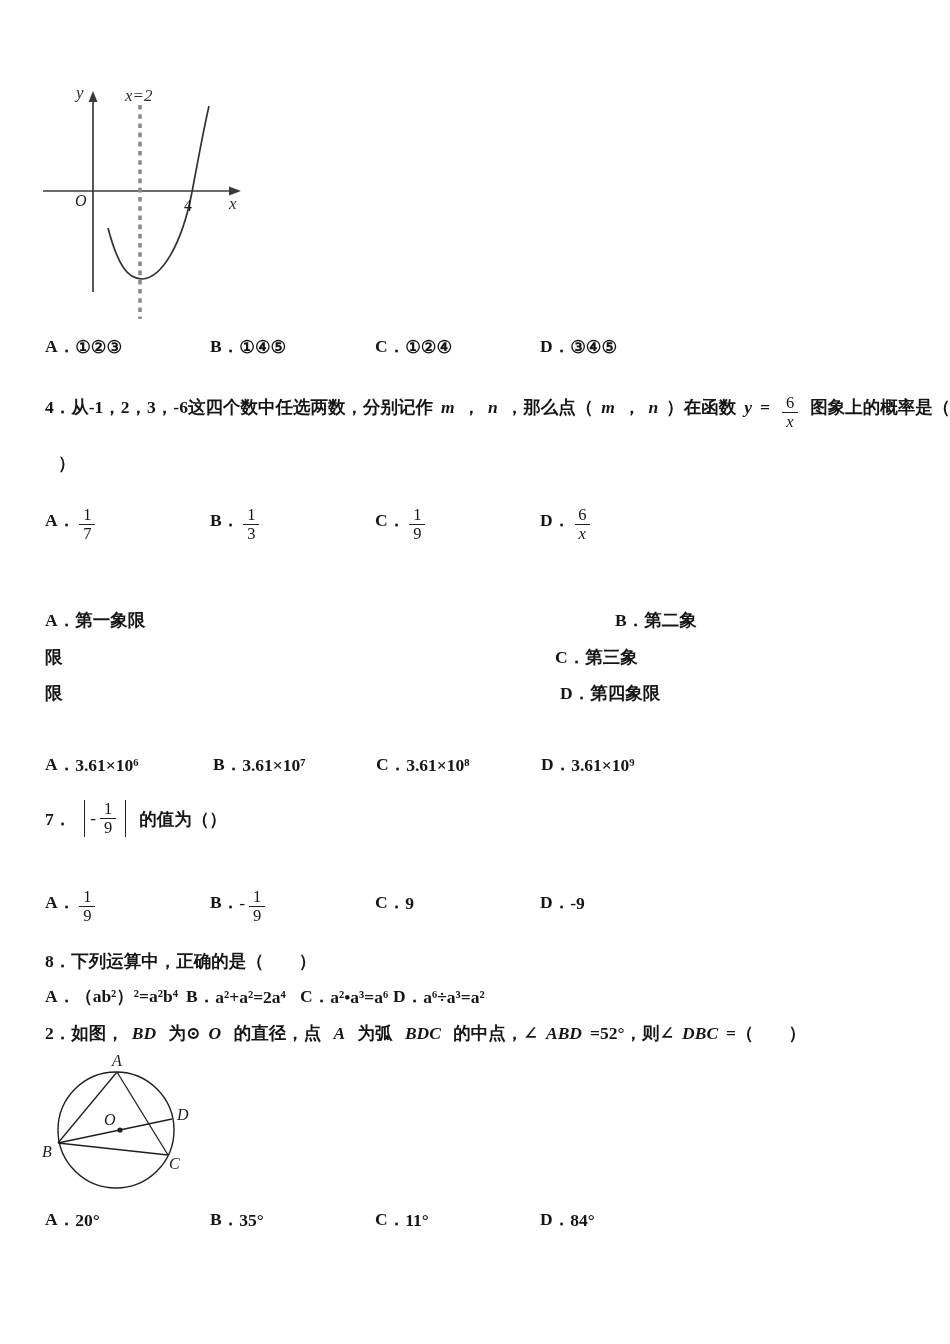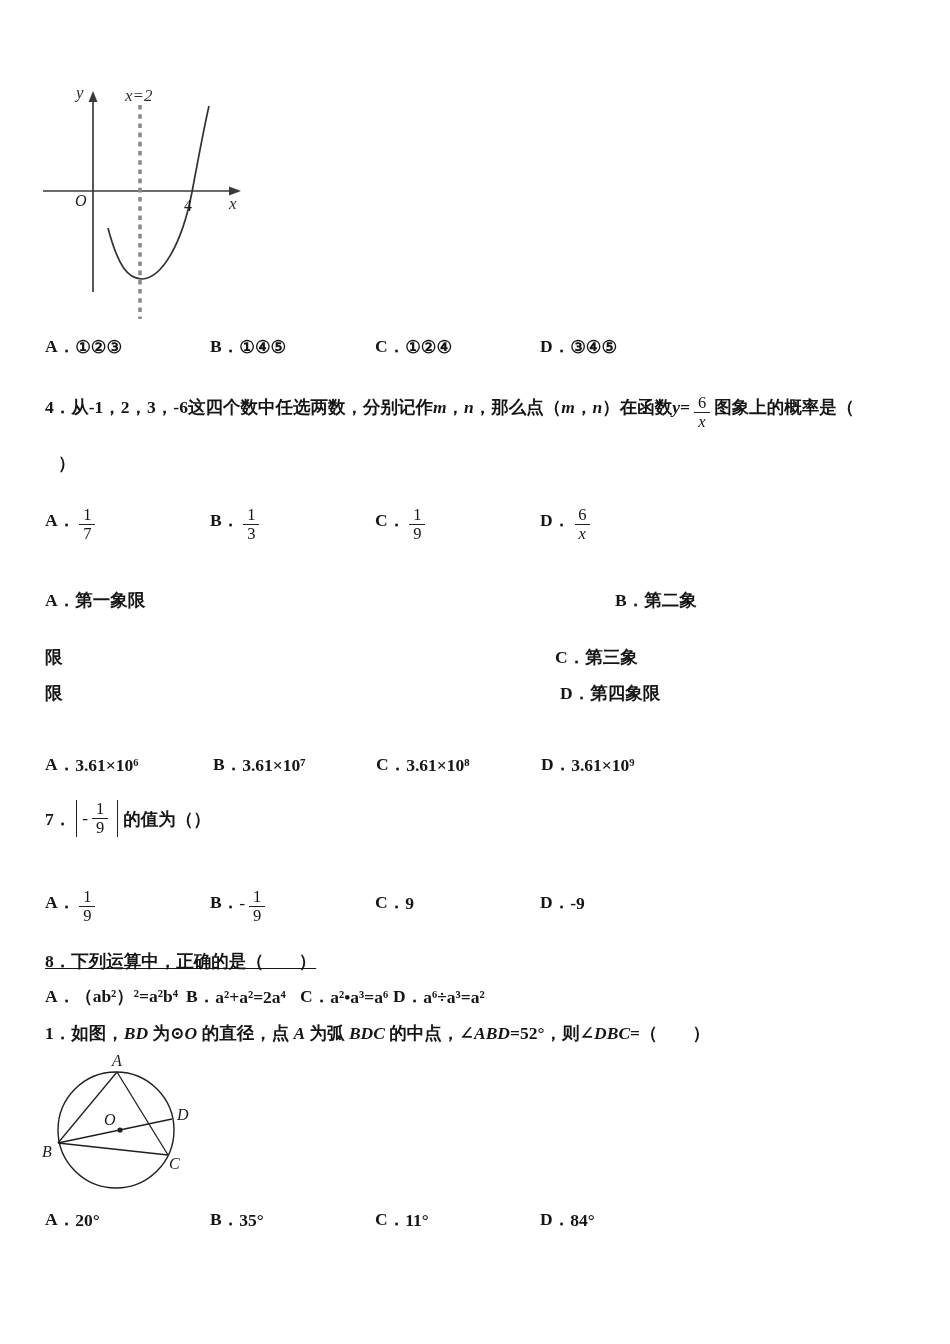--- a/index.html
+++ b/index.html
@@ -2,21 +2,21 @@
 <html><head>
 <meta charset="utf-8">
 <style>
   * { margin:0; padding:0; box-sizing:border-box; }
   html,body { background:#ffffff; }
   .page {
     position:relative; width:950px; height:1344px; background:#fff;
     color:#161616; font-family:"Liberation Serif","DejaVu Serif",serif;
     font-size:17.5px; font-weight:700; overflow:hidden;
   }
-  .line { position:absolute; white-space:pre; line-height:1.35; }
+  .line { position:absolute; white-space:pre; line-height:1.35;gap:8px; }
   .flexline { display:flex; align-items:flex-end; }
   .flexline span { white-space:pre; }
   .row { position:absolute; left:0; right:0; }
   .opt { position:absolute; display:inline-flex; align-items:flex-end; white-space:pre; }
   .fracrow { height:50px; }
   .fracrow .opt { height:50px; }
   .lbl { white-space:pre; }
   .it { font-style:italic; }
   .frac {
     display:inline-flex; flex-direction:column; align-items:center;
@@ -83,21 +83,21 @@
     <span class="opt" style="left:375px">
       <span class="lbl">C．</span>
       <span class="frac"><span class="num">1</span><span class="den">9</span></span>
     </span>
     <span class="opt" style="left:540px">
       <span class="lbl">D．</span>
       <span class="frac"><span class="num">6</span><span class="den it">x</span></span>
     </span>
   </div>
 
-  <div class="row" style="top:588px; height:24px;text-decoration:underline;">
+  <div class="row" style="top:608px; height:24px;text-decoration:underline;">
     <span class="opt" style="left:45px">A．第一象限</span>
     <span class="opt" style="left:615px">B．第二象</span>
   </div>
   <div class="row" style="top:645px; height:24px;">
     <span class="opt" style="left:45px">限</span>
     <span class="opt" style="left:555px">C．第三象</span>
   </div>
   <div class="row" style="top:681px; height:24px;">
     <span class="opt" style="left:45px">限</span>
     <span class="opt" style="left:560px">D．第四象限</span>
@@ -132,29 +132,29 @@
     <span class="opt" style="left:375px">
       <span class="lbl">C．</span>
       <span>9</span>
     </span>
     <span class="opt" style="left:540px">
       <span class="lbl">D．</span>
       <span>-9</span>
     </span>
   </div>
 
-  <div class="line" style="top:950px; left:45px;text-decoration:underline;">8．下列运算中，正确的是（　　）</div>
+  <div class="line" style="top:950px; left:45px;">8．下列运算中，正确的是（　　）</div>
   <div class="row" style="top:984px; height:26px;">
     <span class="opt" style="left:45px"><span class="lbl">A．</span><span>（ab²）²=a²b⁴</span></span>
     <span class="opt" style="left:186px"><span class="lbl">B．</span><span>a²+a²=2a⁴</span></span>
     <span class="opt" style="left:300px"><span class="lbl">C．</span><span>a²•a³=a⁶</span></span>
     <span class="opt" style="left:393px"><span class="lbl">D．</span><span>a⁶÷a³=a²</span></span>
   </div>
 
-  <div class="line flexline" style="top:1020px; left:45px; height:26px;"><span>1．如图，</span><span class="it">BD</span><span> 为⊙</span><span class="it">O</span><span> 的直径，点 </span><span class="it">A</span><span> 为弧 </span><span class="it">BDC</span><span> 的中点，∠</span><span class="it">ABD</span><span>=52°，则∠</span><span class="it">DBC</span><span>=（　　）</span></div>
+  <div class="line flexline" style="top:1020px; left:45px; height:26px;"><span>2．如图，</span><span class="it">BD</span><span> 为⊙</span><span class="it">O</span><span> 的直径，点 </span><span class="it">A</span><span> 为弧 </span><span class="it">BDC</span><span> 的中点，∠</span><span class="it">ABD</span><span>=52°，则∠</span><span class="it">DBC</span><span>=（　　）</span></div>
 
   <svg style="position:absolute; left:28px; top:1048px;" width="178" height="160" viewBox="0 0 178 160">
     <circle cx="88" cy="82" r="58" fill="none" stroke="#1f1f1f" stroke-width="1.4"></circle>
     <line x1="30" y1="95" x2="89" y2="24" stroke="#1f1f1f" stroke-width="1.3"></line>
     <line x1="89" y1="24" x2="140" y2="107" stroke="#1f1f1f" stroke-width="1.3"></line>
     <line x1="30" y1="95" x2="144" y2="71" stroke="#1f1f1f" stroke-width="1.3"></line>
     <line x1="30" y1="95" x2="140" y2="107" stroke="#1f1f1f" stroke-width="1.3"></line>
     <circle cx="92" cy="82" r="2.6" fill="#1f1f1f"></circle>
     <text class="fig-lab" x="84" y="18">A</text>
     <text class="fig-lab" x="14" y="109">B</text>

